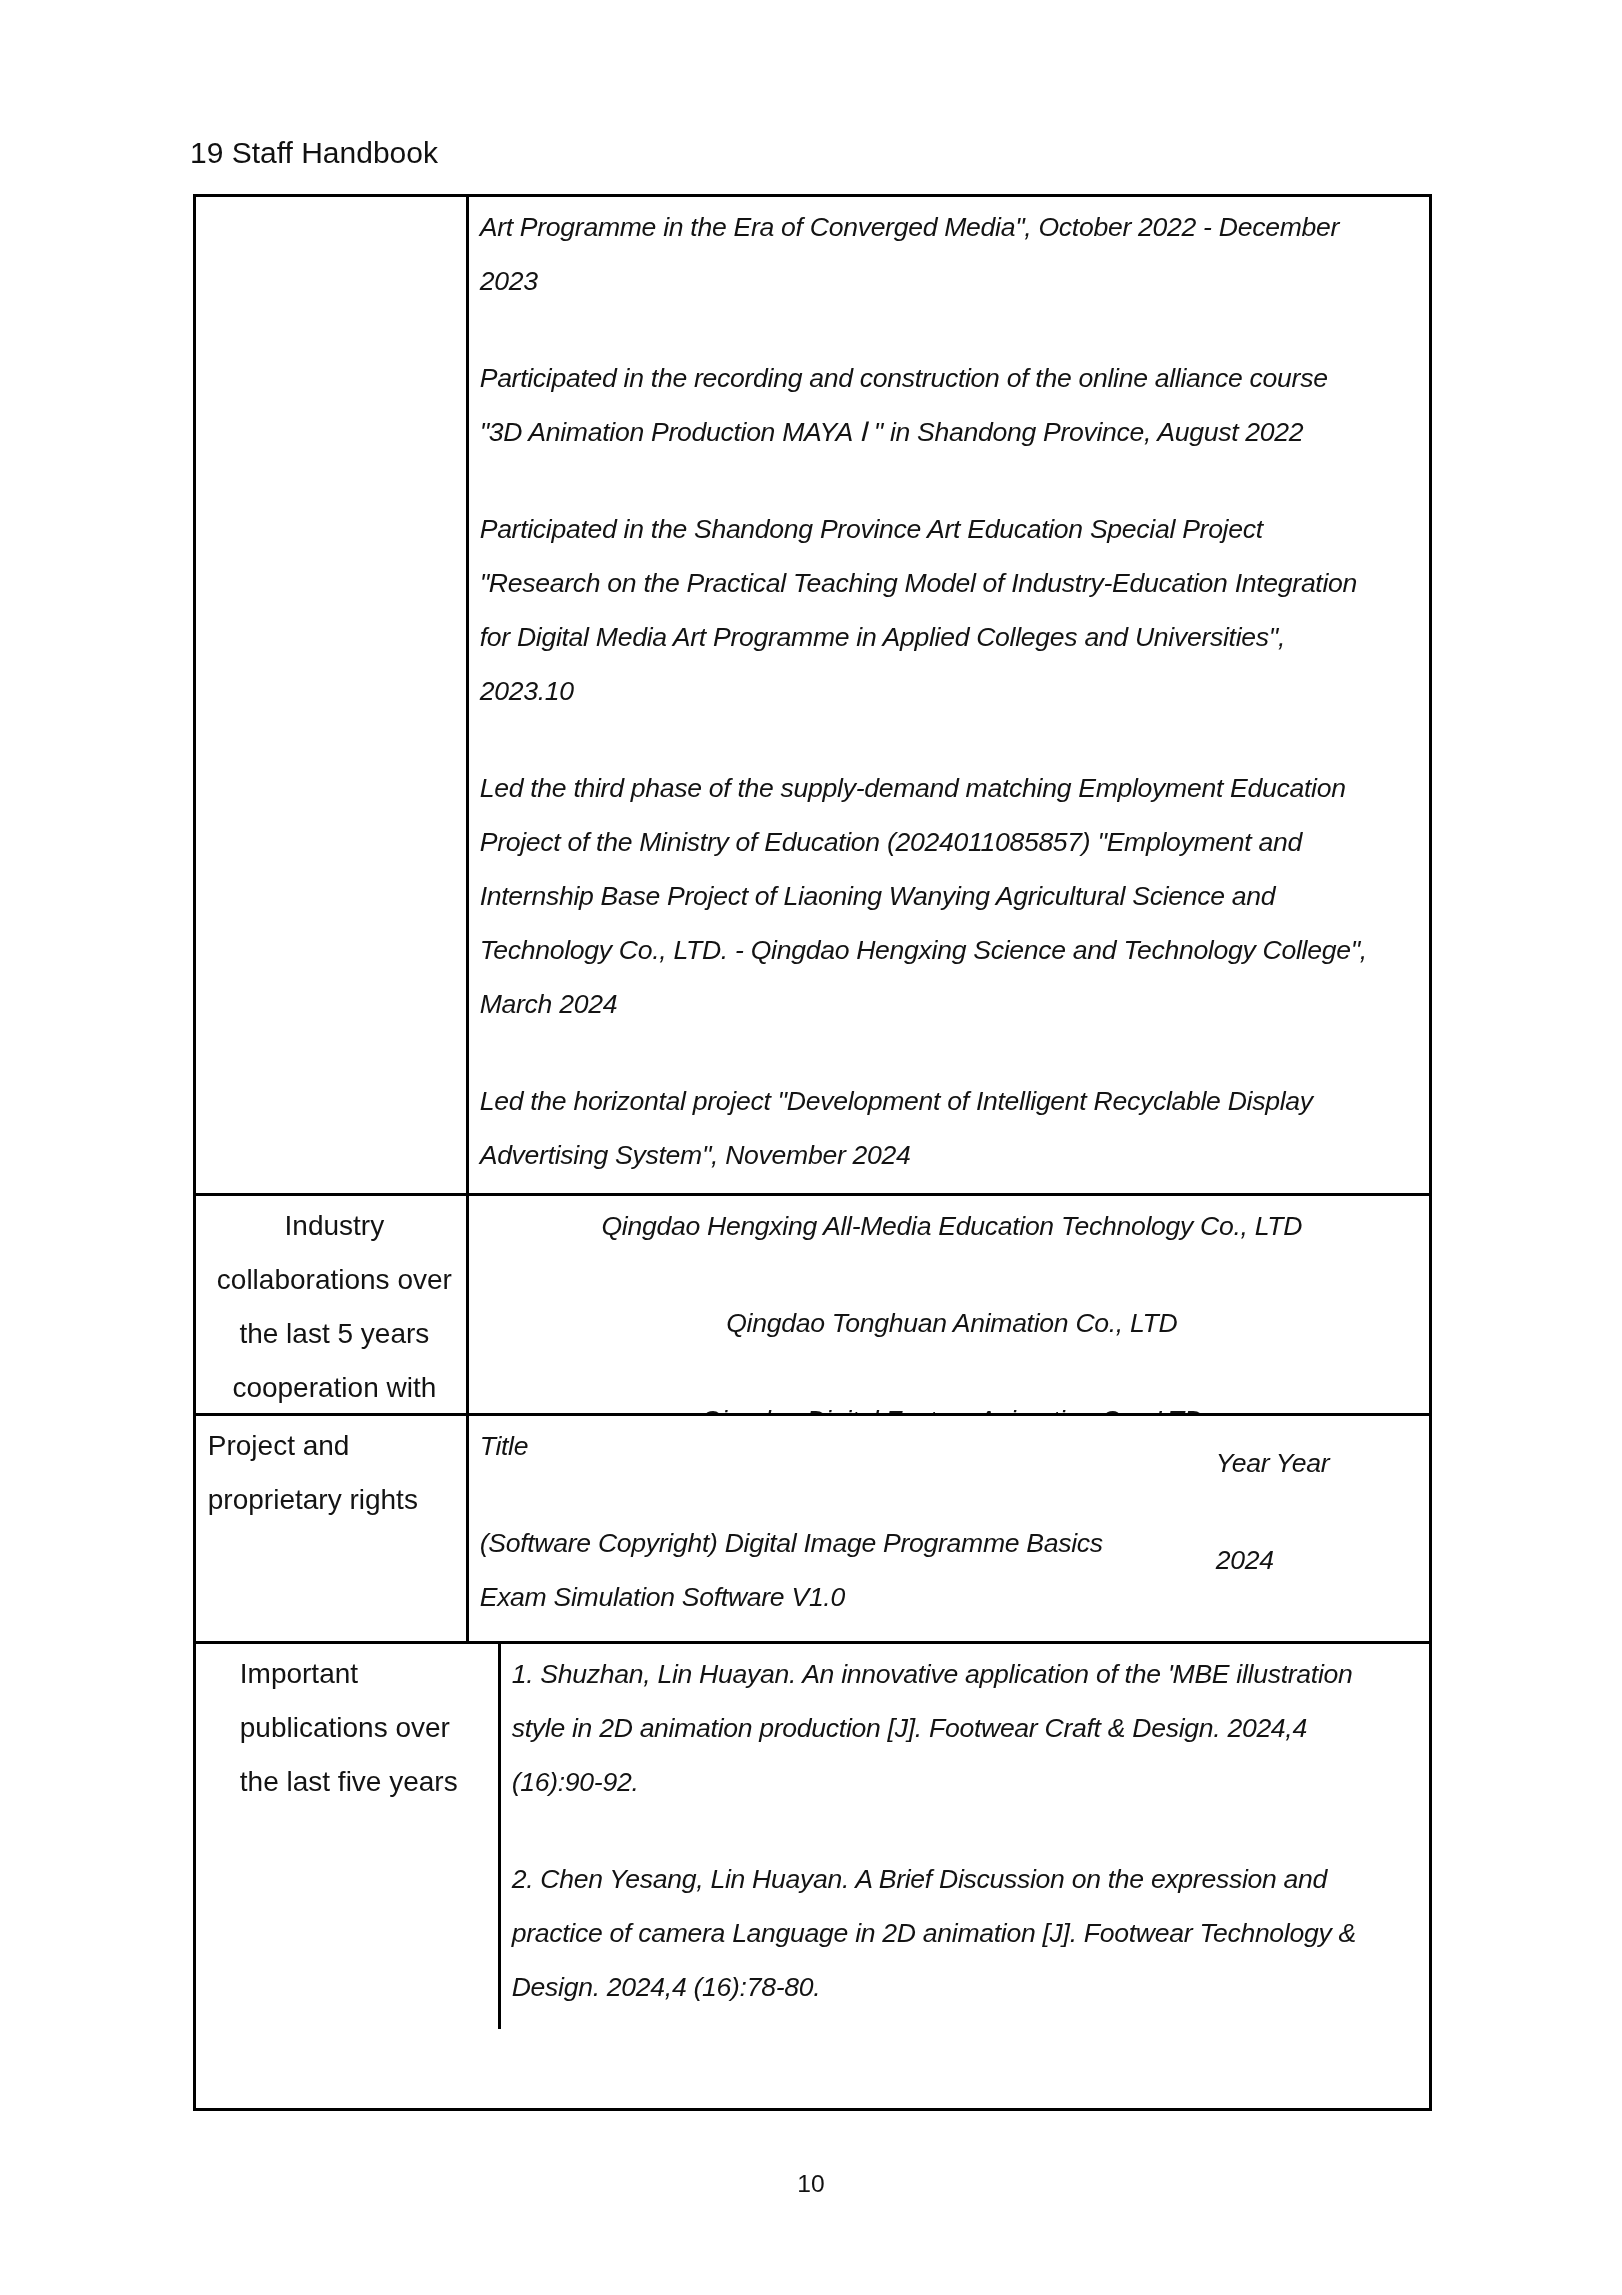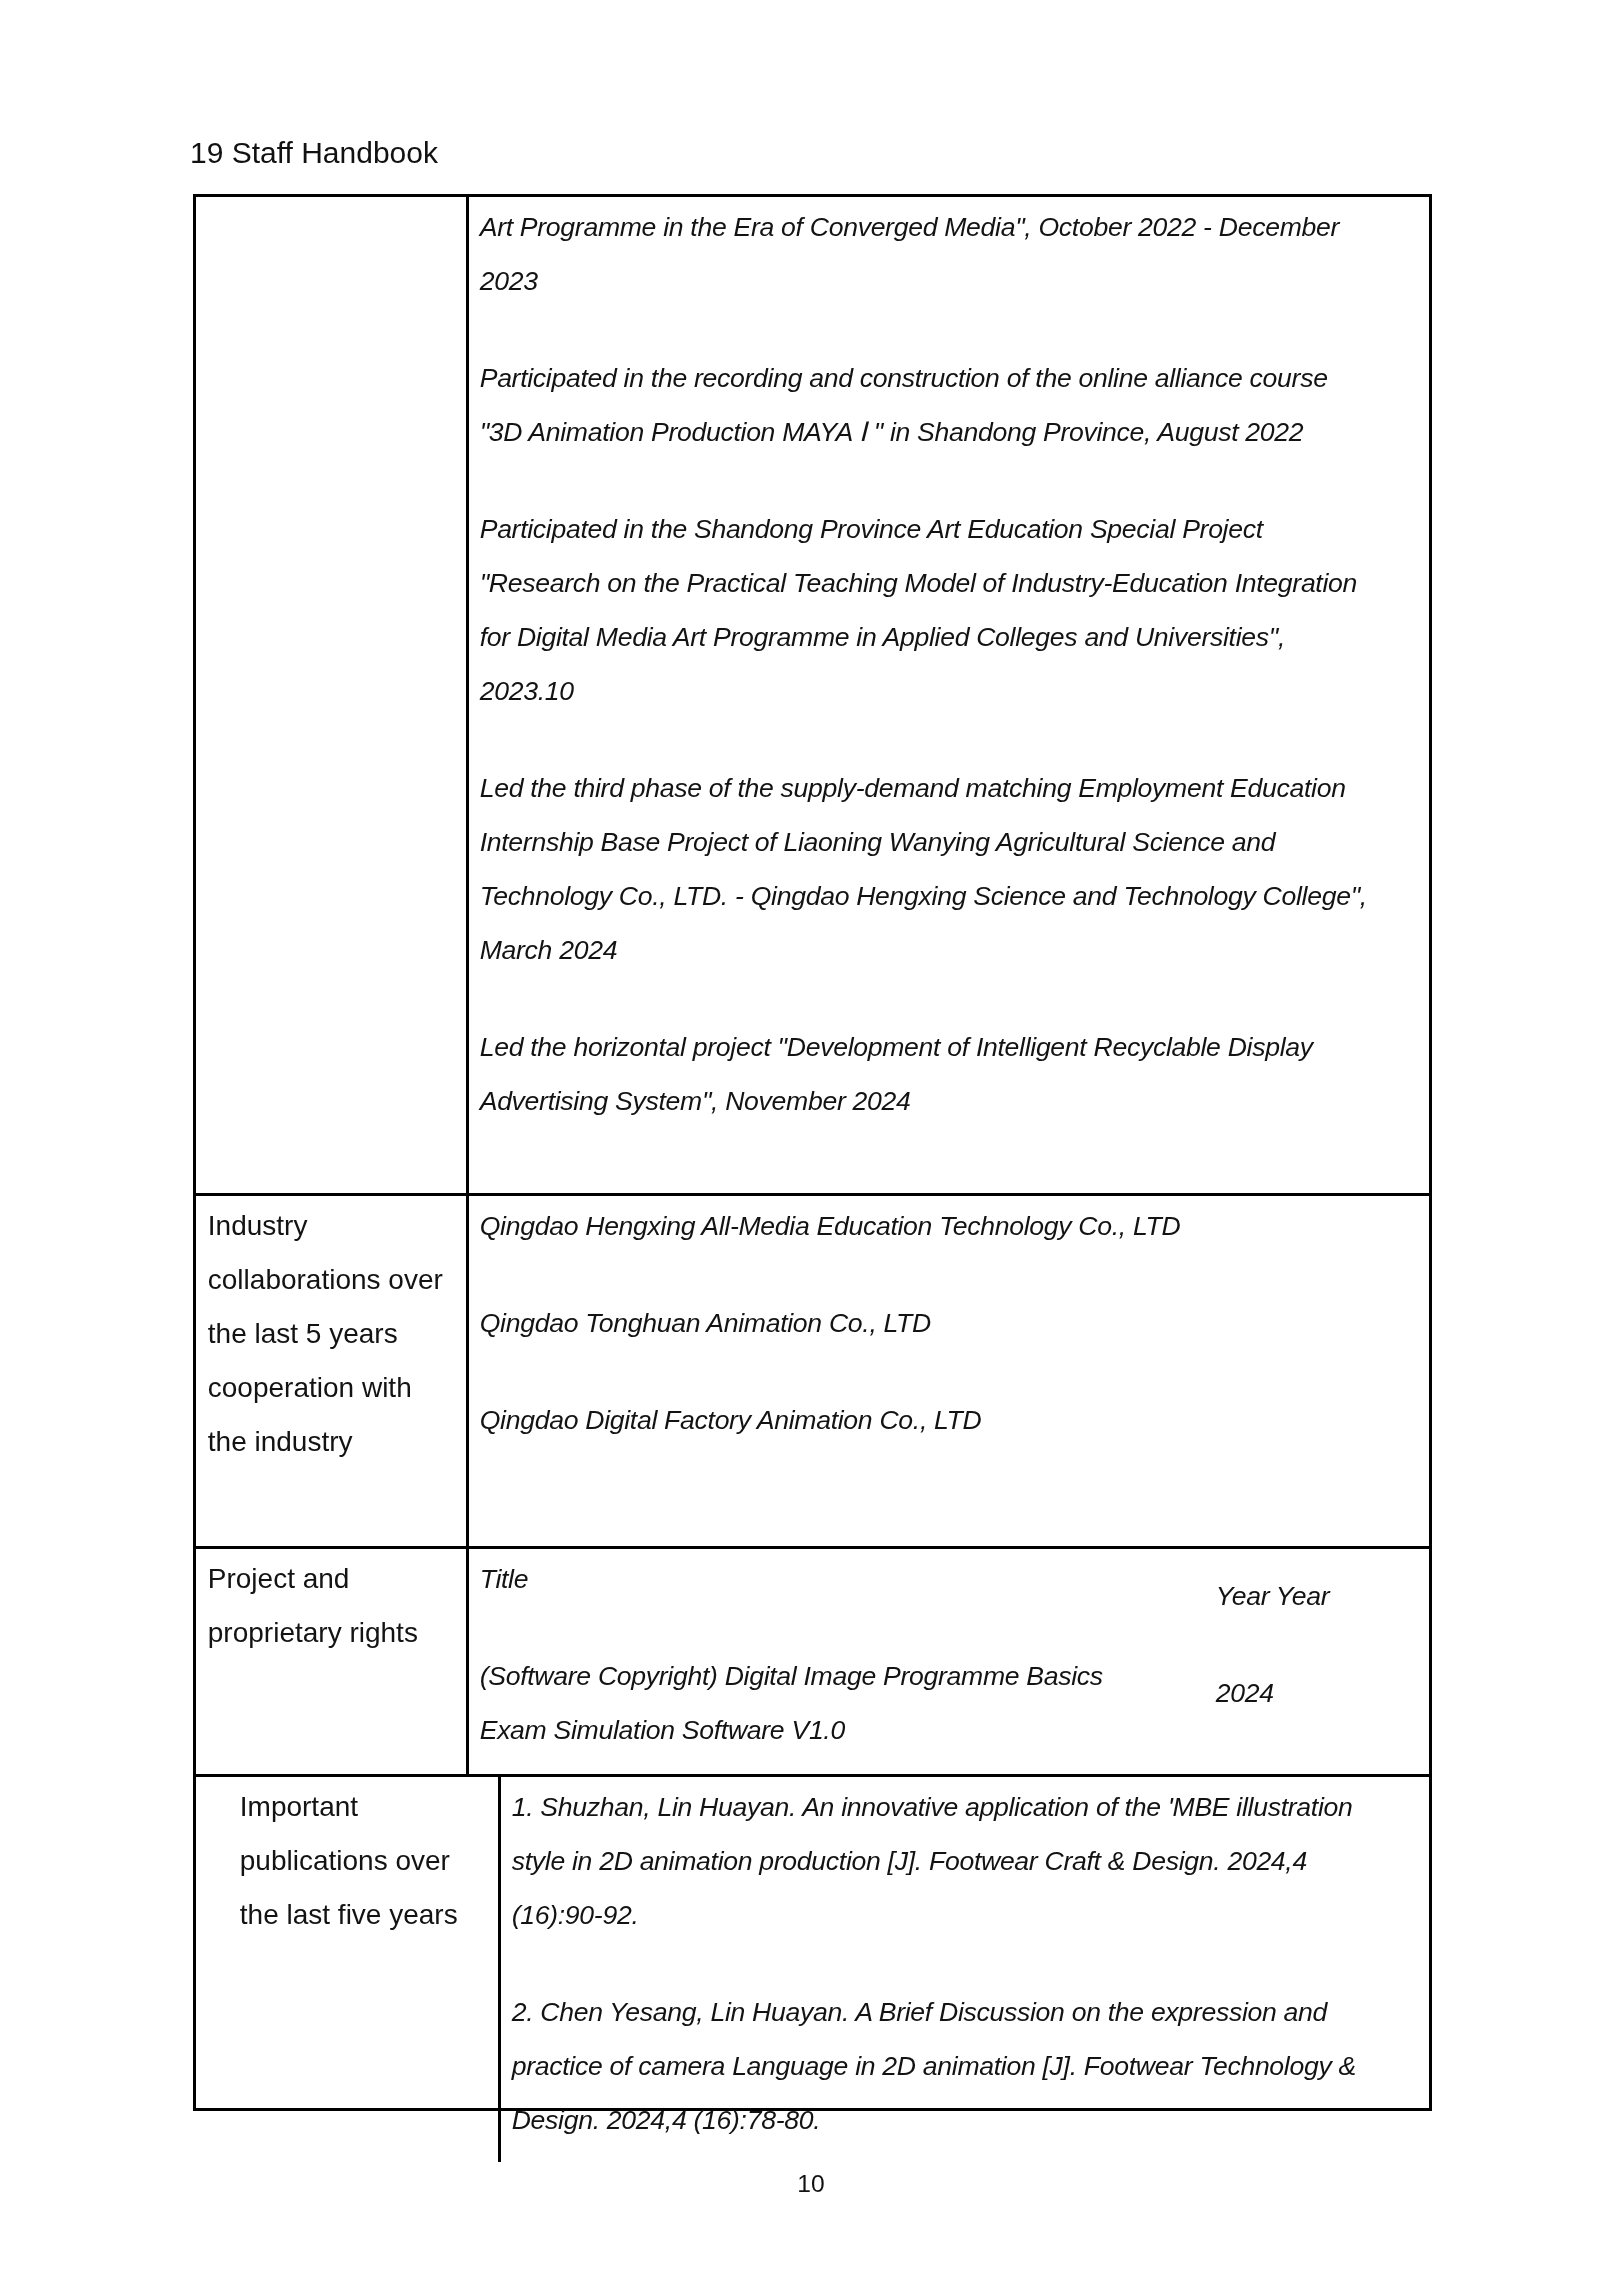--- a/index.html
+++ b/index.html
@@ -17,21 +17,21 @@
   .doc-table{
     position:absolute;left:193px;top:194px;
     width:1239px;height:1917px;
     border:3.6px solid #000;
     box-sizing:border-box;
     background:#fff;
   }
   .t-row{display:flex;box-sizing:border-box;overflow:hidden;}
   .t-row.rb{border-bottom:3.6px solid #000;}
   .row-0{height:999px;}
-  .row-1{height:353px;}
+  .row-1{height:220px;text-align:center;}
   .row-2{height:228px;}
   .row-3{height:385px;padding-left:32px;}
   .cell{box-sizing:border-box;overflow:hidden;}
   .cell-left{
     width:273px;flex:0 0 273px;
     border-right:3.1px solid #000;
     padding:3.1px 5.1px 0 11.8px;
     font-size:28px;line-height:54px;
     font-style:normal;color:#131313;
   }
@@ -71,20 +71,21 @@
           <div class="line">"3D Animation Production MAYA Ⅰ " in Shandong Province, August 2022</div>
         </div>
         <div class="para">
           <div class="line">Participated in the Shandong Province Art Education Special Project</div>
           <div class="line">"Research on the Practical Teaching Model of Industry-Education Integration</div>
           <div class="line">for Digital Media Art Programme in Applied Colleges and Universities",</div>
           <div class="line">2023.10</div>
         </div>
         <div class="para">
           <div class="line">Led the third phase of the supply-demand matching Employment Education</div>
+          <div class="line">Project of the Ministry of Education (2024011085857) "Employment and</div>
           <div class="line">Internship Base Project of Liaoning Wanying Agricultural Science and</div>
           <div class="line">Technology Co., LTD. - Qingdao Hengxing Science and Technology College",</div>
           <div class="line">March 2024</div>
         </div>
         <div class="para">
           <div class="line">Led the horizontal project "Development of Intelligent Recyclable Display</div>
           <div class="line">Advertising System", November 2024</div>
         </div>
       </div>
     </div>

